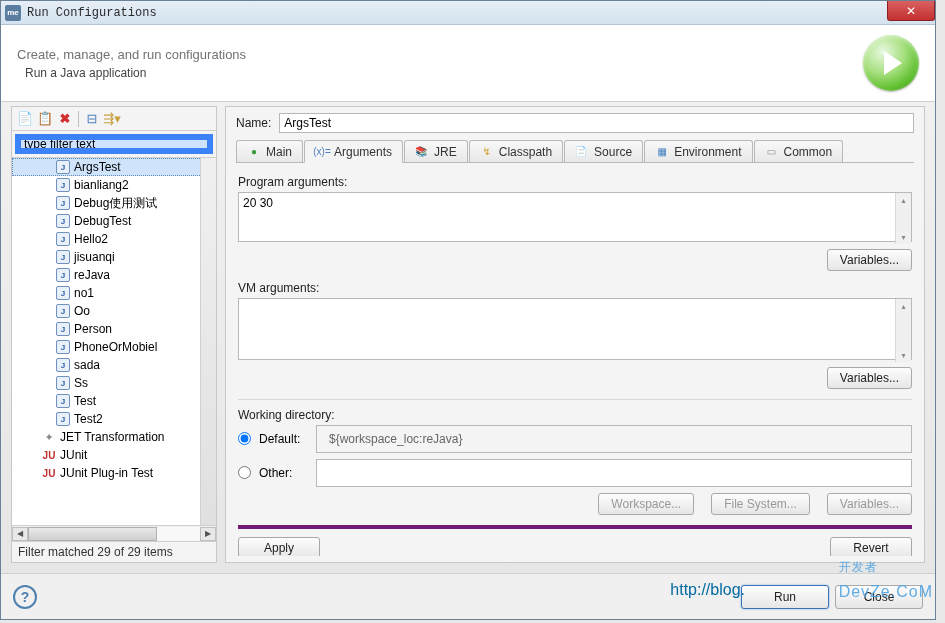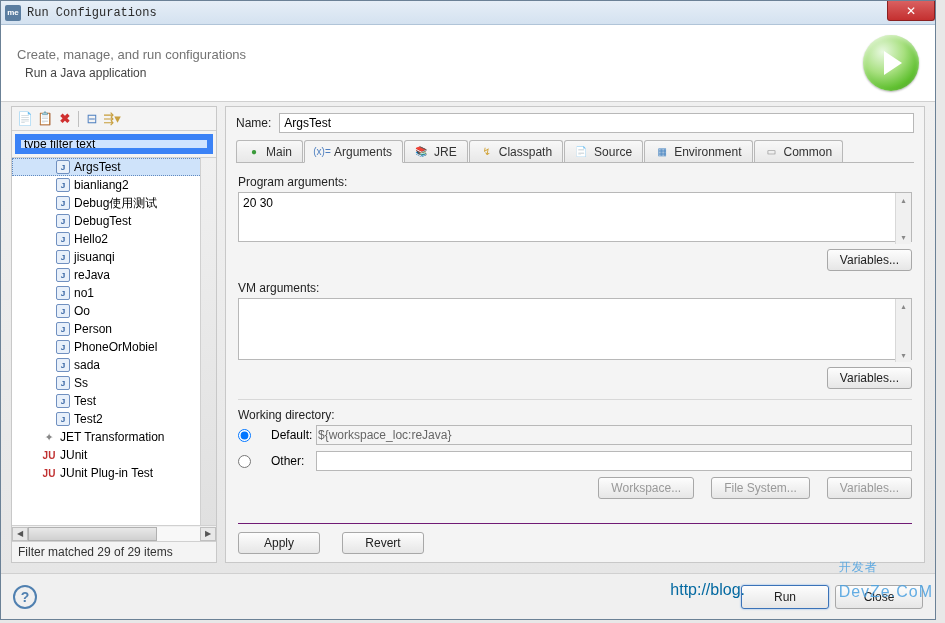--- a/index.html
+++ b/index.html
@@ -58,26 +58,26 @@
     .group textarea { width: 100%; height: 50px; border: 1px solid #b8b8b8; background: #fff; padding: 3px 18px 3px 4px; resize: none; font-family: inherit; font-size: 12px; }
     .group textarea.tall { height: 62px; }
     .ta-scroll { position: absolute; right: 1px; top: 1px; bottom: 1px; width: 16px; background: #f0f0f0; border-left: 1px solid #d8d8d8; display: flex; flex-direction: column; justify-content: space-between; }
     .ta-scroll span { height: 14px; display: flex; align-items: center; justify-content: center; font-size: 8px; color: #888; }
     .btn-row { display: flex; justify-content: flex-end; margin-top: 4px; gap: 6px; }
     .btn { height: 22px; min-width: 82px; padding: 0 12px; border: 1px solid #a8a8a8; background: linear-gradient(#fdfdfd, #e6e6e6); border-radius: 3px; cursor: pointer; color: #222; display: inline-flex; align-items: center; justify-content: center; }
     .btn:disabled, .btn.disabled { color: #999; cursor: default; }
     
     .wd-group { border-top: 1px solid #d8d8d8; padding-top: 8px; }
     .wd-row { display: flex; align-items: center; gap: 8px; margin-bottom: 6px; }
-    .wd-row input[type=text] { flex: 1; height: 20px; border: 1px solid #b8b8b8; padding: 1px 1px; }
+    .wd-row input[type=text] { flex: 1; height: 28px; border: 1px solid #b8b8b8; padding: 1px 12px; }
     .wd-row .ro { background: #f4f4f4; color: #666; }
-    .wd-row .lbl { width: 70px; display: flex; align-items: center; gap: 20px; }
+    .wd-row .lbl { width: 70px; display: flex; align-items: flex-start; gap: 8px; }
     .wd-btns { display: flex; justify-content: flex-end; gap: 17px; padding-left: 82px; }
     
-    .action-row { display: flex; justify-content: flex-start; gap: 22px; padding-top: 8px; margin-top: auto; border-top: 1px solid #701a75; }
+    .action-row { display: flex; justify-content: space-between; gap: 22px; padding-top: 8px; margin-top: auto; border-top: 4px solid #701a75; }
     
     .footer { height: 46px; border-top: 1px solid #d0d0d0; display: flex; align-items: center; padding: 0 12px; background: #f0f0f0; }
     .help-icon { width: 24px; height: 24px; border: 2px solid #5080b0; border-radius: 50%; display: flex; align-items: center; justify-content: center; color: #5080b0; font-size: 14px; font-weight: bold; cursor: pointer; }
     .footer-spacer { flex: 1; }
     .footer .btn { min-width: 88px; height: 24px; }
     .footer .btn.primary { border: 1px solid #3a72b8; box-shadow: 0 0 2px #6fa8e8; }
     
     .watermark { position: absolute; right: 12px; bottom: 20px; font-size: 22px; color: #4aa0e0; font-family: Arial; letter-spacing: 1px; pointer-events: none; opacity: 0.85; }
     .watermark-url { position: absolute; right: 200px; bottom: 24px; font-size: 16px; color: #0369a1; pointer-events: none; }
   </style>

